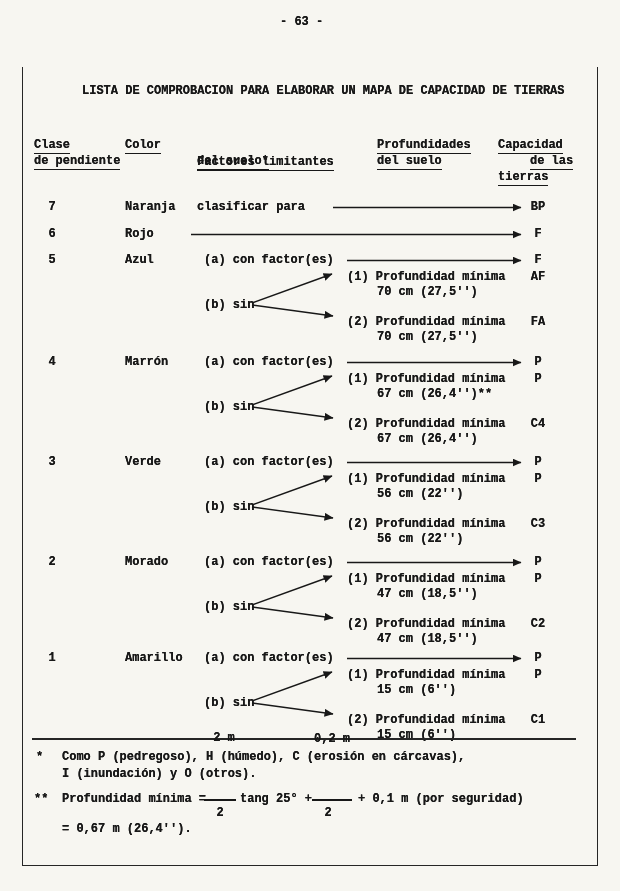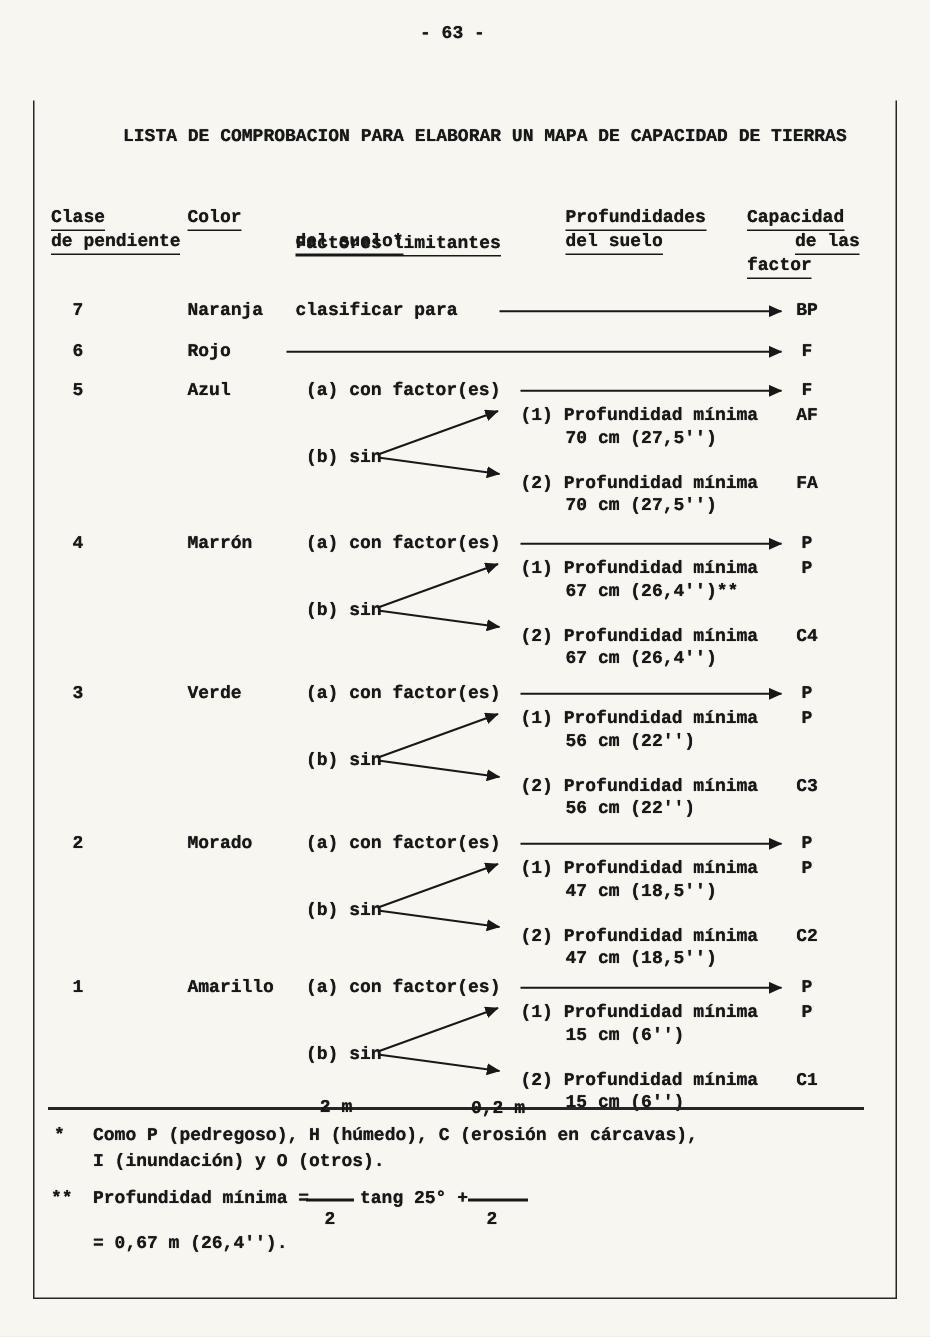--- a/index.html
+++ b/index.html
@@ -36,21 +36,21 @@
 
   <div class="t" style="left:34px; top:138px;"><span class="u">Clase</span></div>
   <div class="t" style="left:34px; top:154px;"><span class="u">de pendiente</span></div>
   <div class="t" style="left:125px; top:138px;"><span class="u">Color</span></div>
   <div class="t" style="left:197px; top:138px;margin-top:17px;"><span class="u">Factores limitantes</span></div>
   <div class="t" style="left:197px; top:154px;"><span class="u">del suelo*</span></div>
   <div class="t" style="left:377px; top:138px;"><span class="u">Profundidades</span></div>
   <div class="t" style="left:377px; top:154px;"><span class="u">del suelo</span></div>
   <div class="t" style="left:498px; top:138px;"><span class="u">Capacidad</span></div>
   <div class="t" style="left:498px; top:154px;margin-left:32px;"><span class="u">de las</span></div>
-  <div class="t" style="left:498px; top:170px;"><span class="u">factor</span></div>
+  <div class="t" style="left:498px; top:170px;"><span class="u">tierras</span></div>
 
   <div class="t num" style="left:40px; top:200px;">7</div>
   <div class="t" style="left:125px; top:200px;">Naranja</div>
   <div class="t" style="left:197px; top:200px;">clasificar para</div>
   <div class="t cap" style="left:521px; top:200px;">BP</div>
 
   <div class="t num" style="left:40px; top:227px;">6</div>
   <div class="t" style="left:125px; top:227px;">Rojo</div>
   <div class="t cap" style="left:521px; top:227px;">F</div>
 
@@ -152,15 +152,16 @@
 
   <div class="t" style="left:34px; top:792px;">**</div>
   <div class="t" style="left:62px; top:792px;">Profundidad mínima =</div>
   <div class="t fr" style="left:204px; top:731px;">2 m</div>
   <div class="fracbar" style="left:204px; top:799px; width:32px;"></div>
   <div class="t fr" style="left:200px; top:806px;">2</div>
   <div class="t" style="left:240px; top:792px;">tang 25° +</div>
   <div class="t fr" style="left:312px; top:732px;">0,2 m</div>
   <div class="fracbar" style="left:312px; top:799px; width:40px;"></div>
   <div class="t fr" style="left:308px; top:806px;">2</div>
+  <div class="t" style="left:358px; top:792px;">+ 0,1 m (por seguridad)</div>
   <div class="t" style="left:62px; top:822px;">= 0,67 m (26,4'').</div>
 
 </div>
 
 </body></html>

